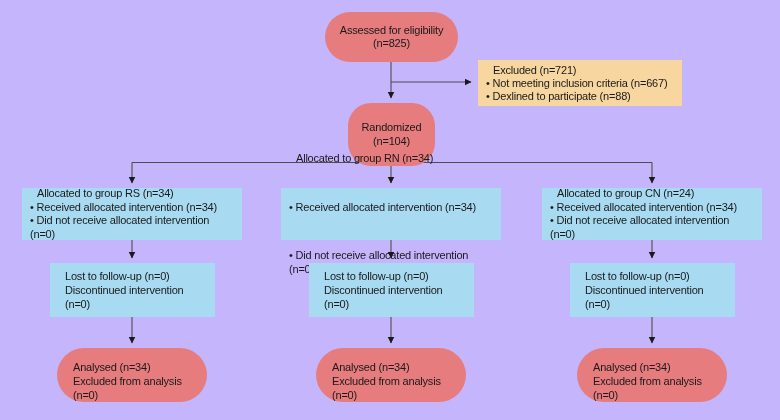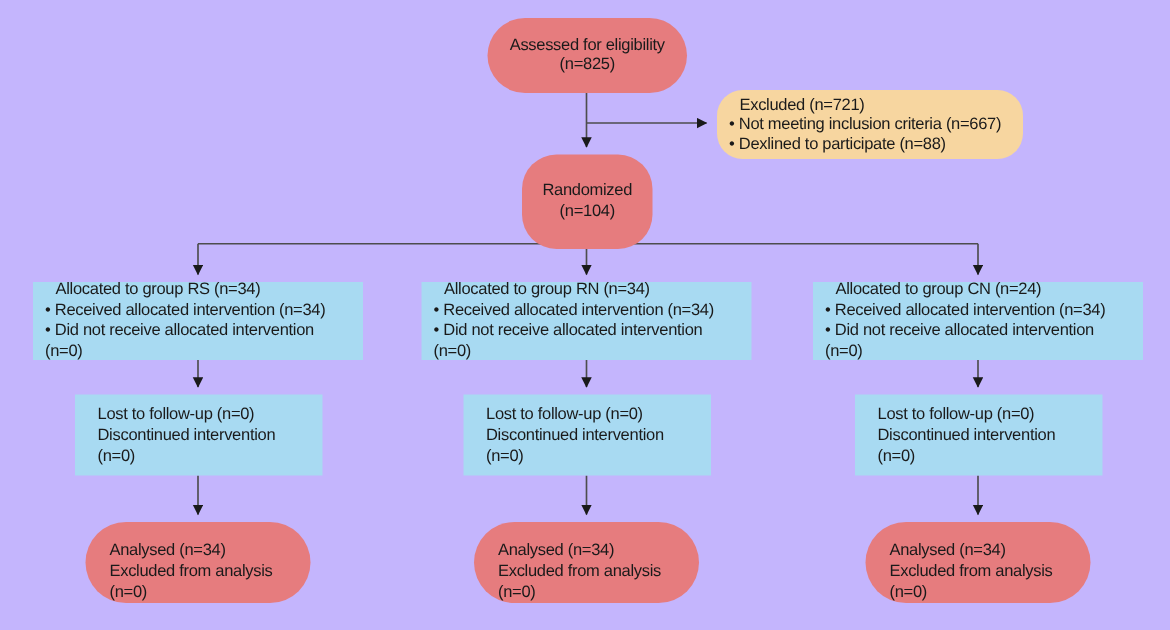--- a/index.html
+++ b/index.html
@@ -34,37 +34,36 @@
   }
   .pill {
     background: var(--pill-bg, #e67c7e);
     border-radius: 26px;
   }
   .blue {
     background: var(--blue-bg, #a8daf2);
   }
   .orange {
     background: var(--orange-bg, #f7d6a0);
-    border-radius: 17px;
   }
   .center-text { align-items: center; text-align: center; }
 
   
   .elig { left: 325px; top: 12px; width: 133px; height: 50px; }
   
   .excl { left: 478px; top: 60px; width: 204px; height: 46px; padding: 3px 8px; line-height: 13px; }
   .excl .t { margin-left: 7px; }
   
   .rand { left: 348px; top: 103px; width: 87px; height: 63px; border-radius: 23px; }
 
   
   .alloc { top: 188px; width: 220px; height: 52px; padding: 3px 6px 3px 8px; line-height: 13.5px; }
   .alloc .t { margin-left: 7px; }
   .alloc-0 { left: 22px; }
-  .alloc-1 { left: 281px; }
+  .alloc-1 { left: 281px; gap: 35px; }
   .alloc-2 { left: 542px; }
 
   
   .fup { top: 263px; width: 165px; height: 54px; padding-left: 15px; padding-right: 6px; line-height: 14px; justify-content: center; }
   .fup-0 { left: 50px; }
   .fup-1 { left: 309px; }
   .fup-2 { left: 570px; }
 
   
   .anal { top: 348px; width: 150px; height: 54px; border-radius: 27px; padding-left: 16px; padding-right: 8px; line-height: 14px; justify-content: flex-end; }

